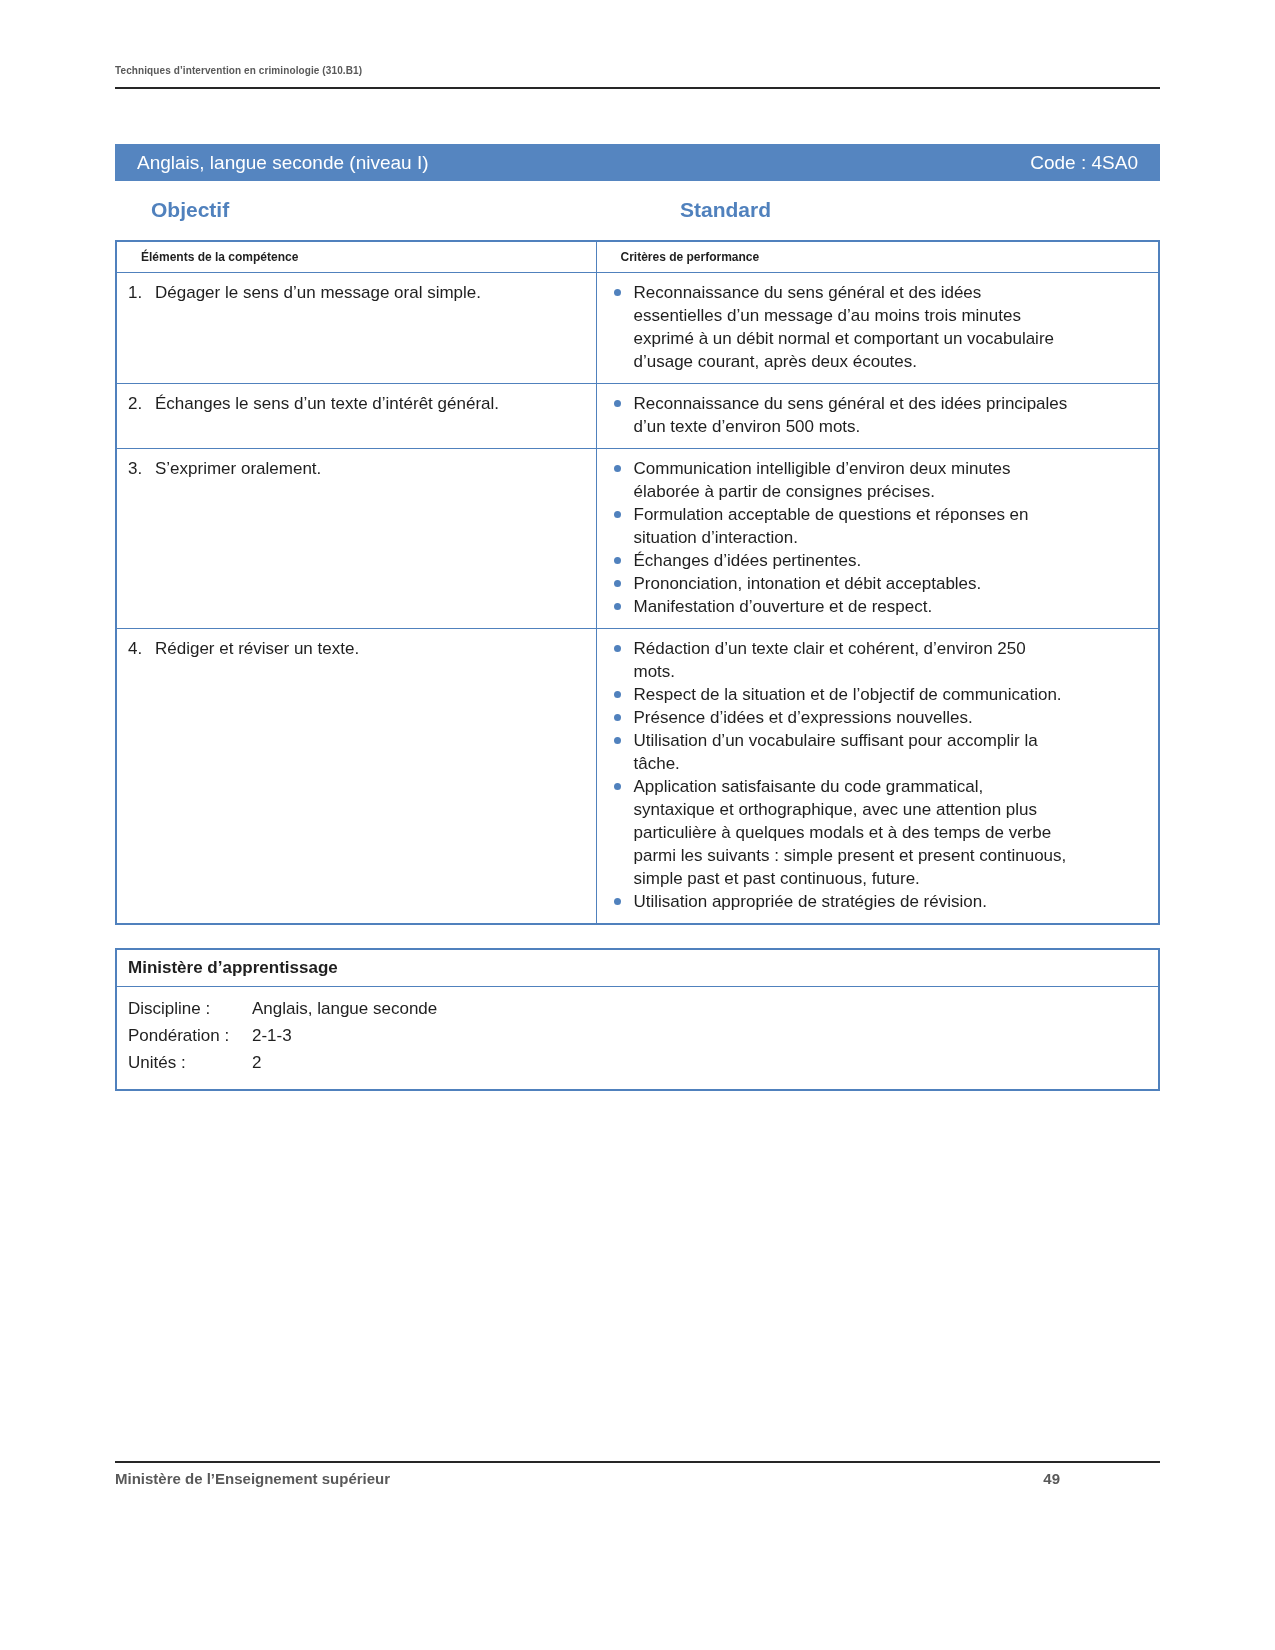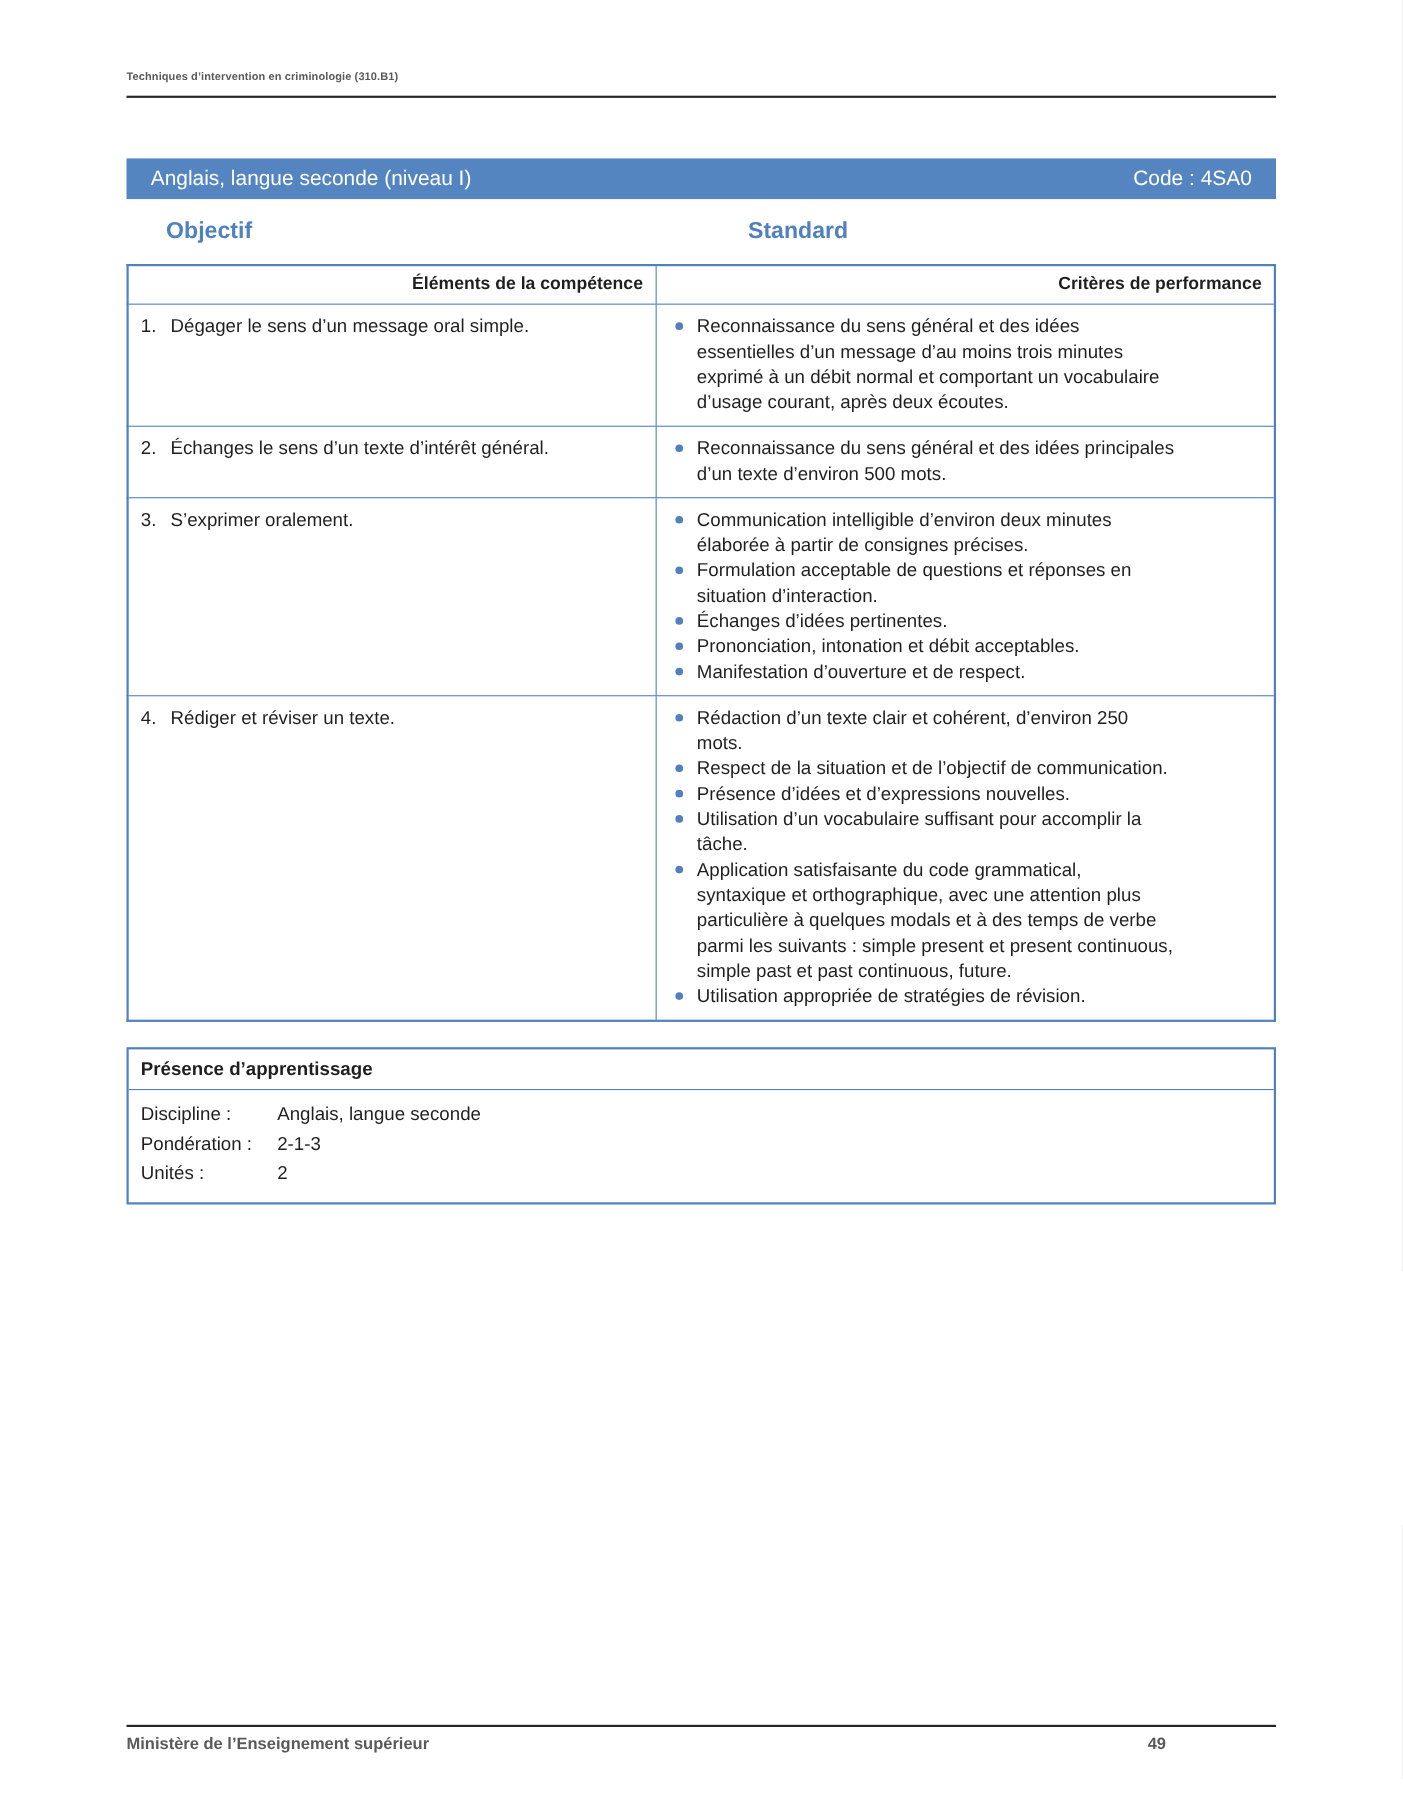--- a/index.html
+++ b/index.html
@@ -30,40 +30,40 @@
   .heading.objectif{width:493px;flex:none;}
 
   
   .box{border:2px solid var(--accent-blue);margin-top:23px;background:#fff;}
   .box-header{font-size:17px;font-weight:bold;padding:8px 11px;border-bottom:1.5px solid var(--accent-blue);}
   .enonce-body{padding:7px 11px 11px;font-size:17px;line-height:23px;max-width:480px;}
 
   
   .comp-table{width:100%;border-collapse:collapse;margin-top:18px;border:2px solid var(--accent-blue);}
   .comp-table th,.comp-table td{border:1.5px solid var(--accent-blue);vertical-align:top;text-align:left;}
-  .comp-table th{font-size:16px;font-weight:bold;padding:8px 11px;text-align:right;}
+  .comp-table th{font-size:12px;font-weight:bold;padding:8px 24px;}
   th.col-elem{width:480px;}
   td.elem-cell{padding:8px 11px 10px;font-size:17px;line-height:23px;}
   .elem-wrap{display:flex;}
   .elem-num{width:27px;flex:none;}
   .elem-text{flex:1;}
   td.crit-cell{padding:8px 10px 10px 0;}
   .crit-list{list-style:none;}
   .crit-item{display:flex;}
   .bullet{width:7px;height:7px;border-radius:50%;background:var(--accent-blue);margin:8px 13px 0 17px;flex:none;}
   .crit-text{font-size:17px;line-height:23px;max-width:435px;}
 
   
   .activites-body{padding:8px 11px 13px;font-size:17px;}
   .field-row{display:flex;line-height:27px;}
   .field-label{width:124px;flex:none;}
   .field-value{flex:1;}
 
   
-  .doc-footer{position:absolute;left:115px;right:115px;top:1568px;border-top:2px solid var(--rule-dark);
+  .doc-footer{position:absolute;left:115px;right:115px;top:1461px;border-top:2px solid var(--rule-dark);
               padding-top:7px;display:flex;justify-content:space-between;
               font-size:15px;font-weight:bold;color:var(--muted-gray);}
   .page-number{padding-right:100px;}
 </style>
 </head>
 <body>
 
 <div class="page">
   <div class="content">
 
@@ -192,21 +192,21 @@
                 <span class="crit-text">Utilisation appropriée de stratégies de révision.</span>
               </li>
             </ul>
           </td>
         </tr>
 
       </tbody>
     </table>
 
     <section class="box activites-box">
-      <div class="box-header">Présence d’apprentissage</div>
+      <div class="box-header">Ministère d’apprentissage</div>
       <div class="activites-body">
         <div class="field-row">
           <span class="field-label">Discipline :</span>
           <span class="field-value">Anglais, langue seconde</span>
         </div>
         <div class="field-row">
           <span class="field-label">Pondération :</span>
           <span class="field-value">2-1-3</span>
         </div>
         <div class="field-row">

